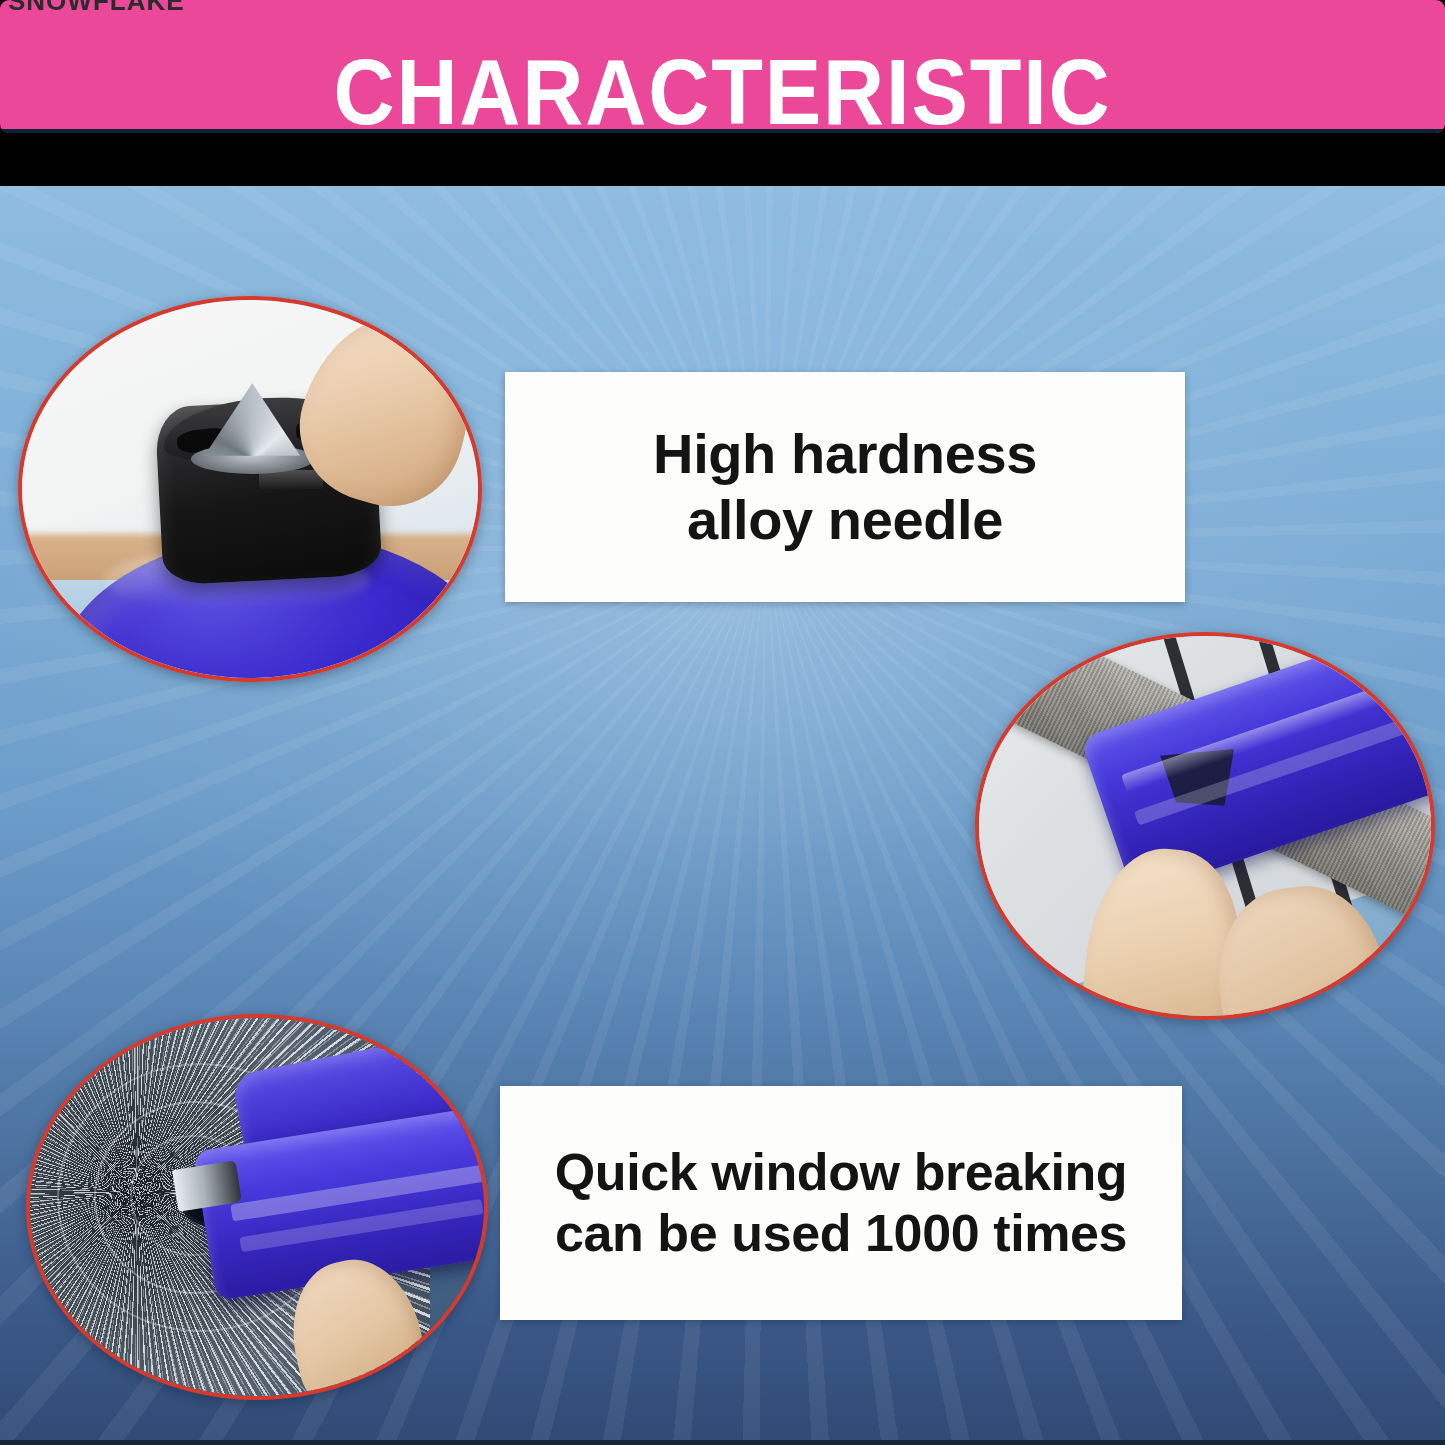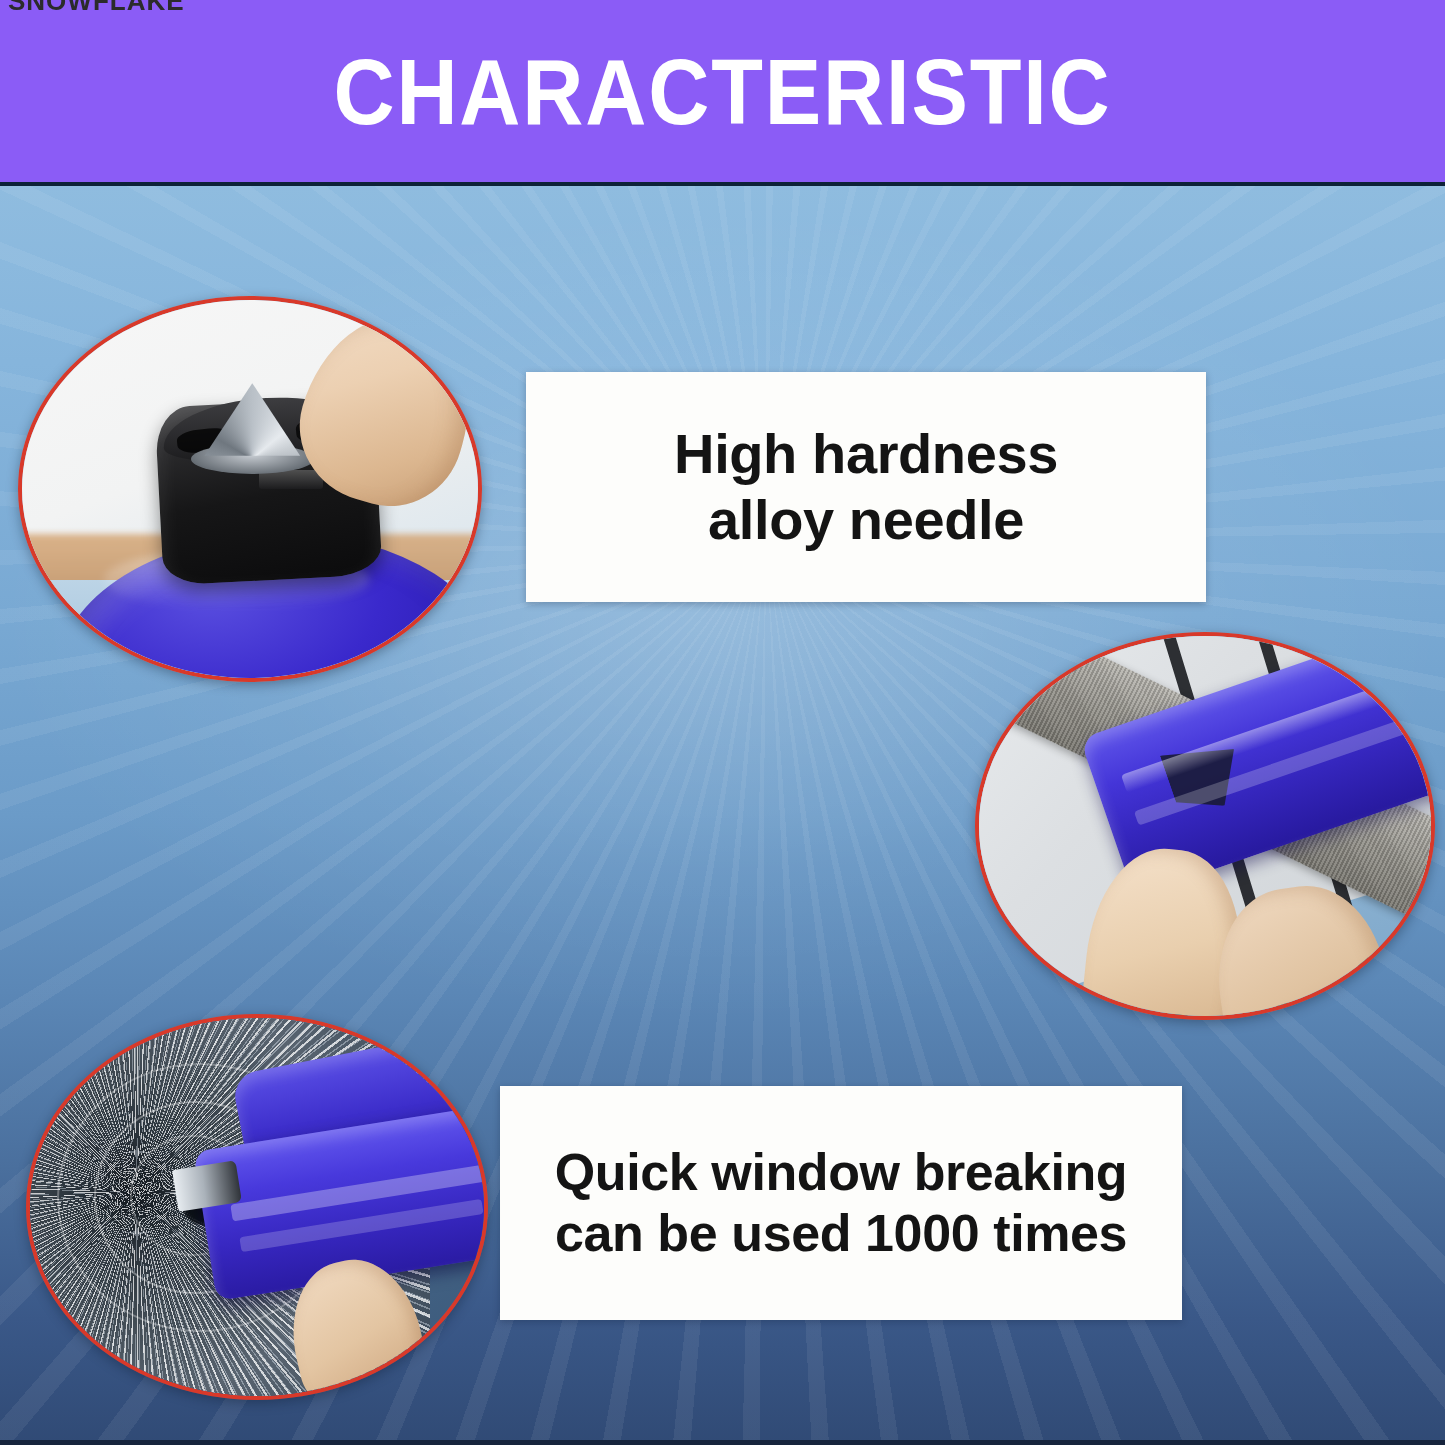--- a/index.html
+++ b/index.html
@@ -5,22 +5,22 @@
   html,body{margin:0;padding:0;}
   body{
     width:1445px;height:1445px;overflow:hidden;
     font-family:"Liberation Sans","DejaVu Sans",sans-serif;
     background:#000;
   }
   .stage{position:relative;width:1445px;height:1445px;overflow:hidden;}
 
   
   .header{
-    position:absolute;left:0;top:0;width:1445px;height:186px;
-    background:#8b5cf6;overflow:hidden;
+    position:absolute;left:0;top:0;width:1445px;height:133px;
+    background:#ec4899;overflow:hidden;border-radius:9px;
   }
   .header:after{
     content:"";position:absolute;left:0;bottom:0;width:100%;height:4px;
     background:#0d2238;
   }
   .watermark{
     position:absolute;left:8px;top:-14px;
     font-size:26px;font-weight:700;letter-spacing:1px;
     color:#2b2b2b;
     font-family:"Liberation Sans","DejaVu Sans",sans-serif;
@@ -78,21 +78,21 @@
     background:#fdfdfb;
     box-shadow:0 2px 7px rgba(10,25,50,.28);
     display:flex;align-items:center;justify-content:center;
     text-align:center;
     color:#141414;
     font-weight:700;
     line-height:1.17;
     letter-spacing:-0.4px;
     z-index:3;
   }
-  #panel-1{left:526px;top:372px;width:680px;height:230px;font-size:56px;padding:12px 26px;box-sizing:border-box;}
+  #panel-1{left:505px;top:372px;width:680px;height:230px;font-size:56px;padding:12px 26px;box-sizing:border-box;}
   #panel-2{left:256px;top:720px;width:680px;height:232px;font-size:56px;padding:0 22px;box-sizing:border-box;}
   #panel-3{left:500px;top:1086px;width:682px;height:234px;font-size:52px;padding:4px 20px;box-sizing:border-box;}
 
   
   .photo{
     position:absolute;border-radius:50%;
     border:4px solid #d8392a;
     overflow:hidden;
     box-shadow:0 3px 12px rgba(8,22,44,.35);
     z-index:4;

